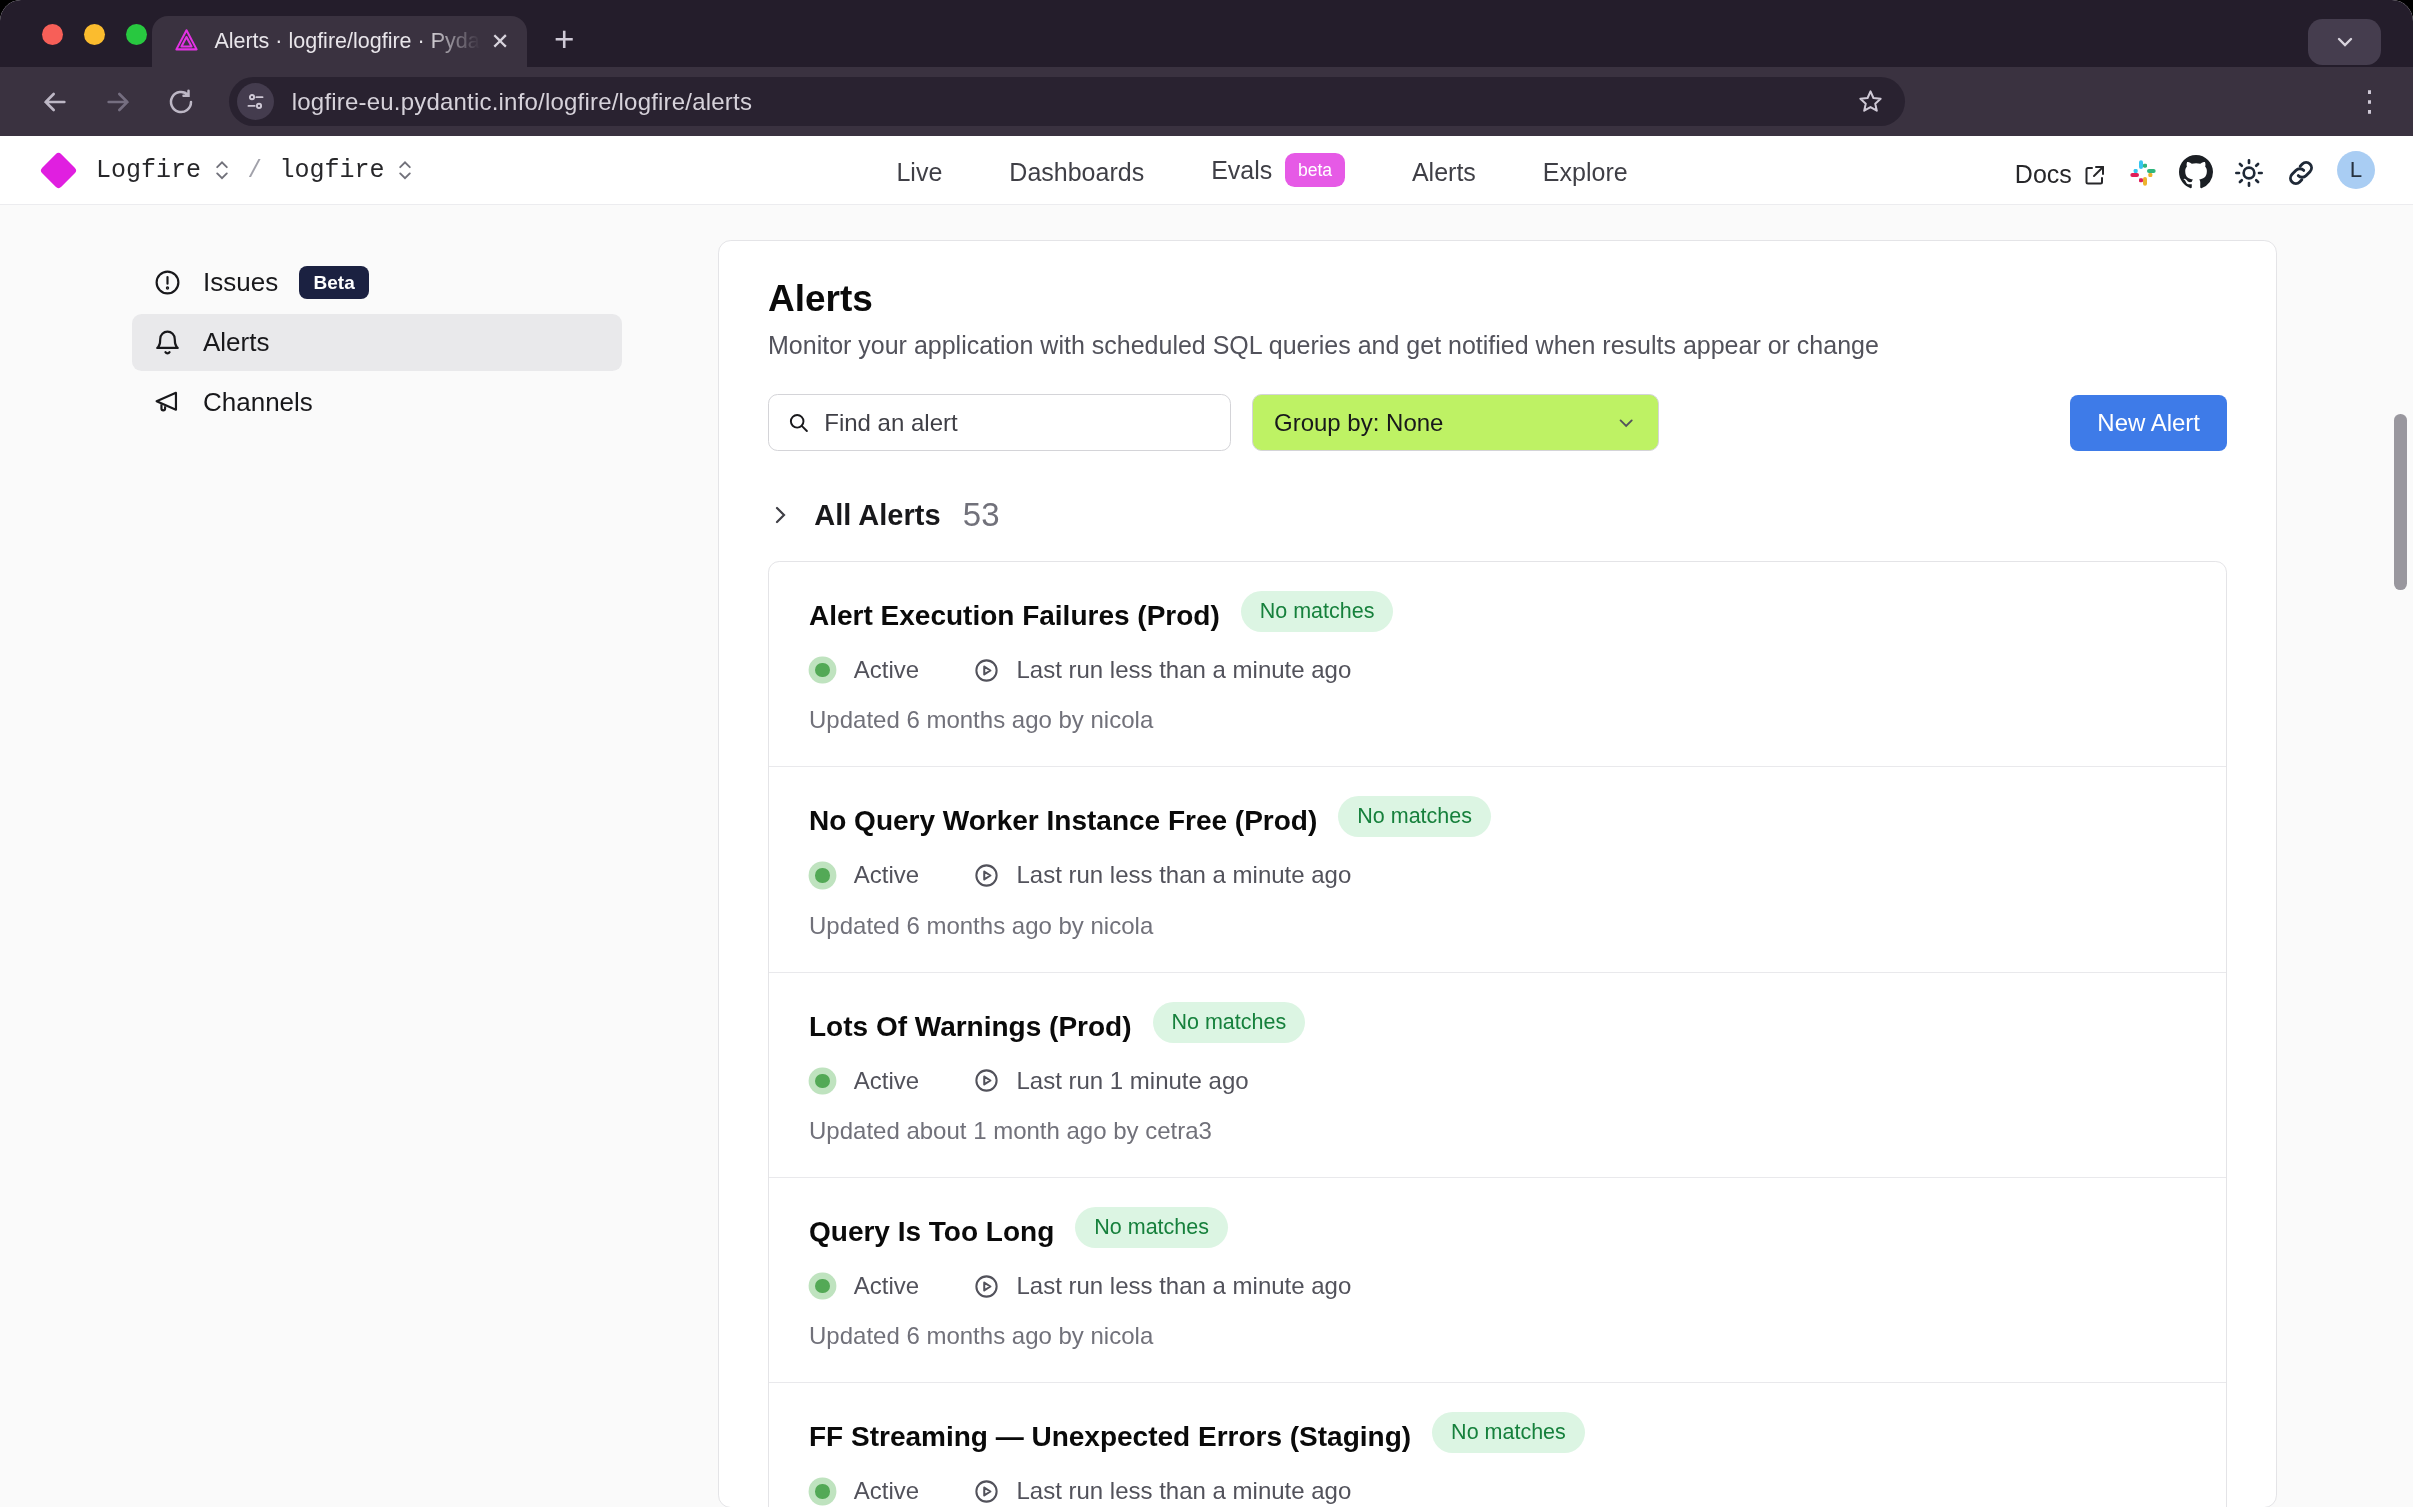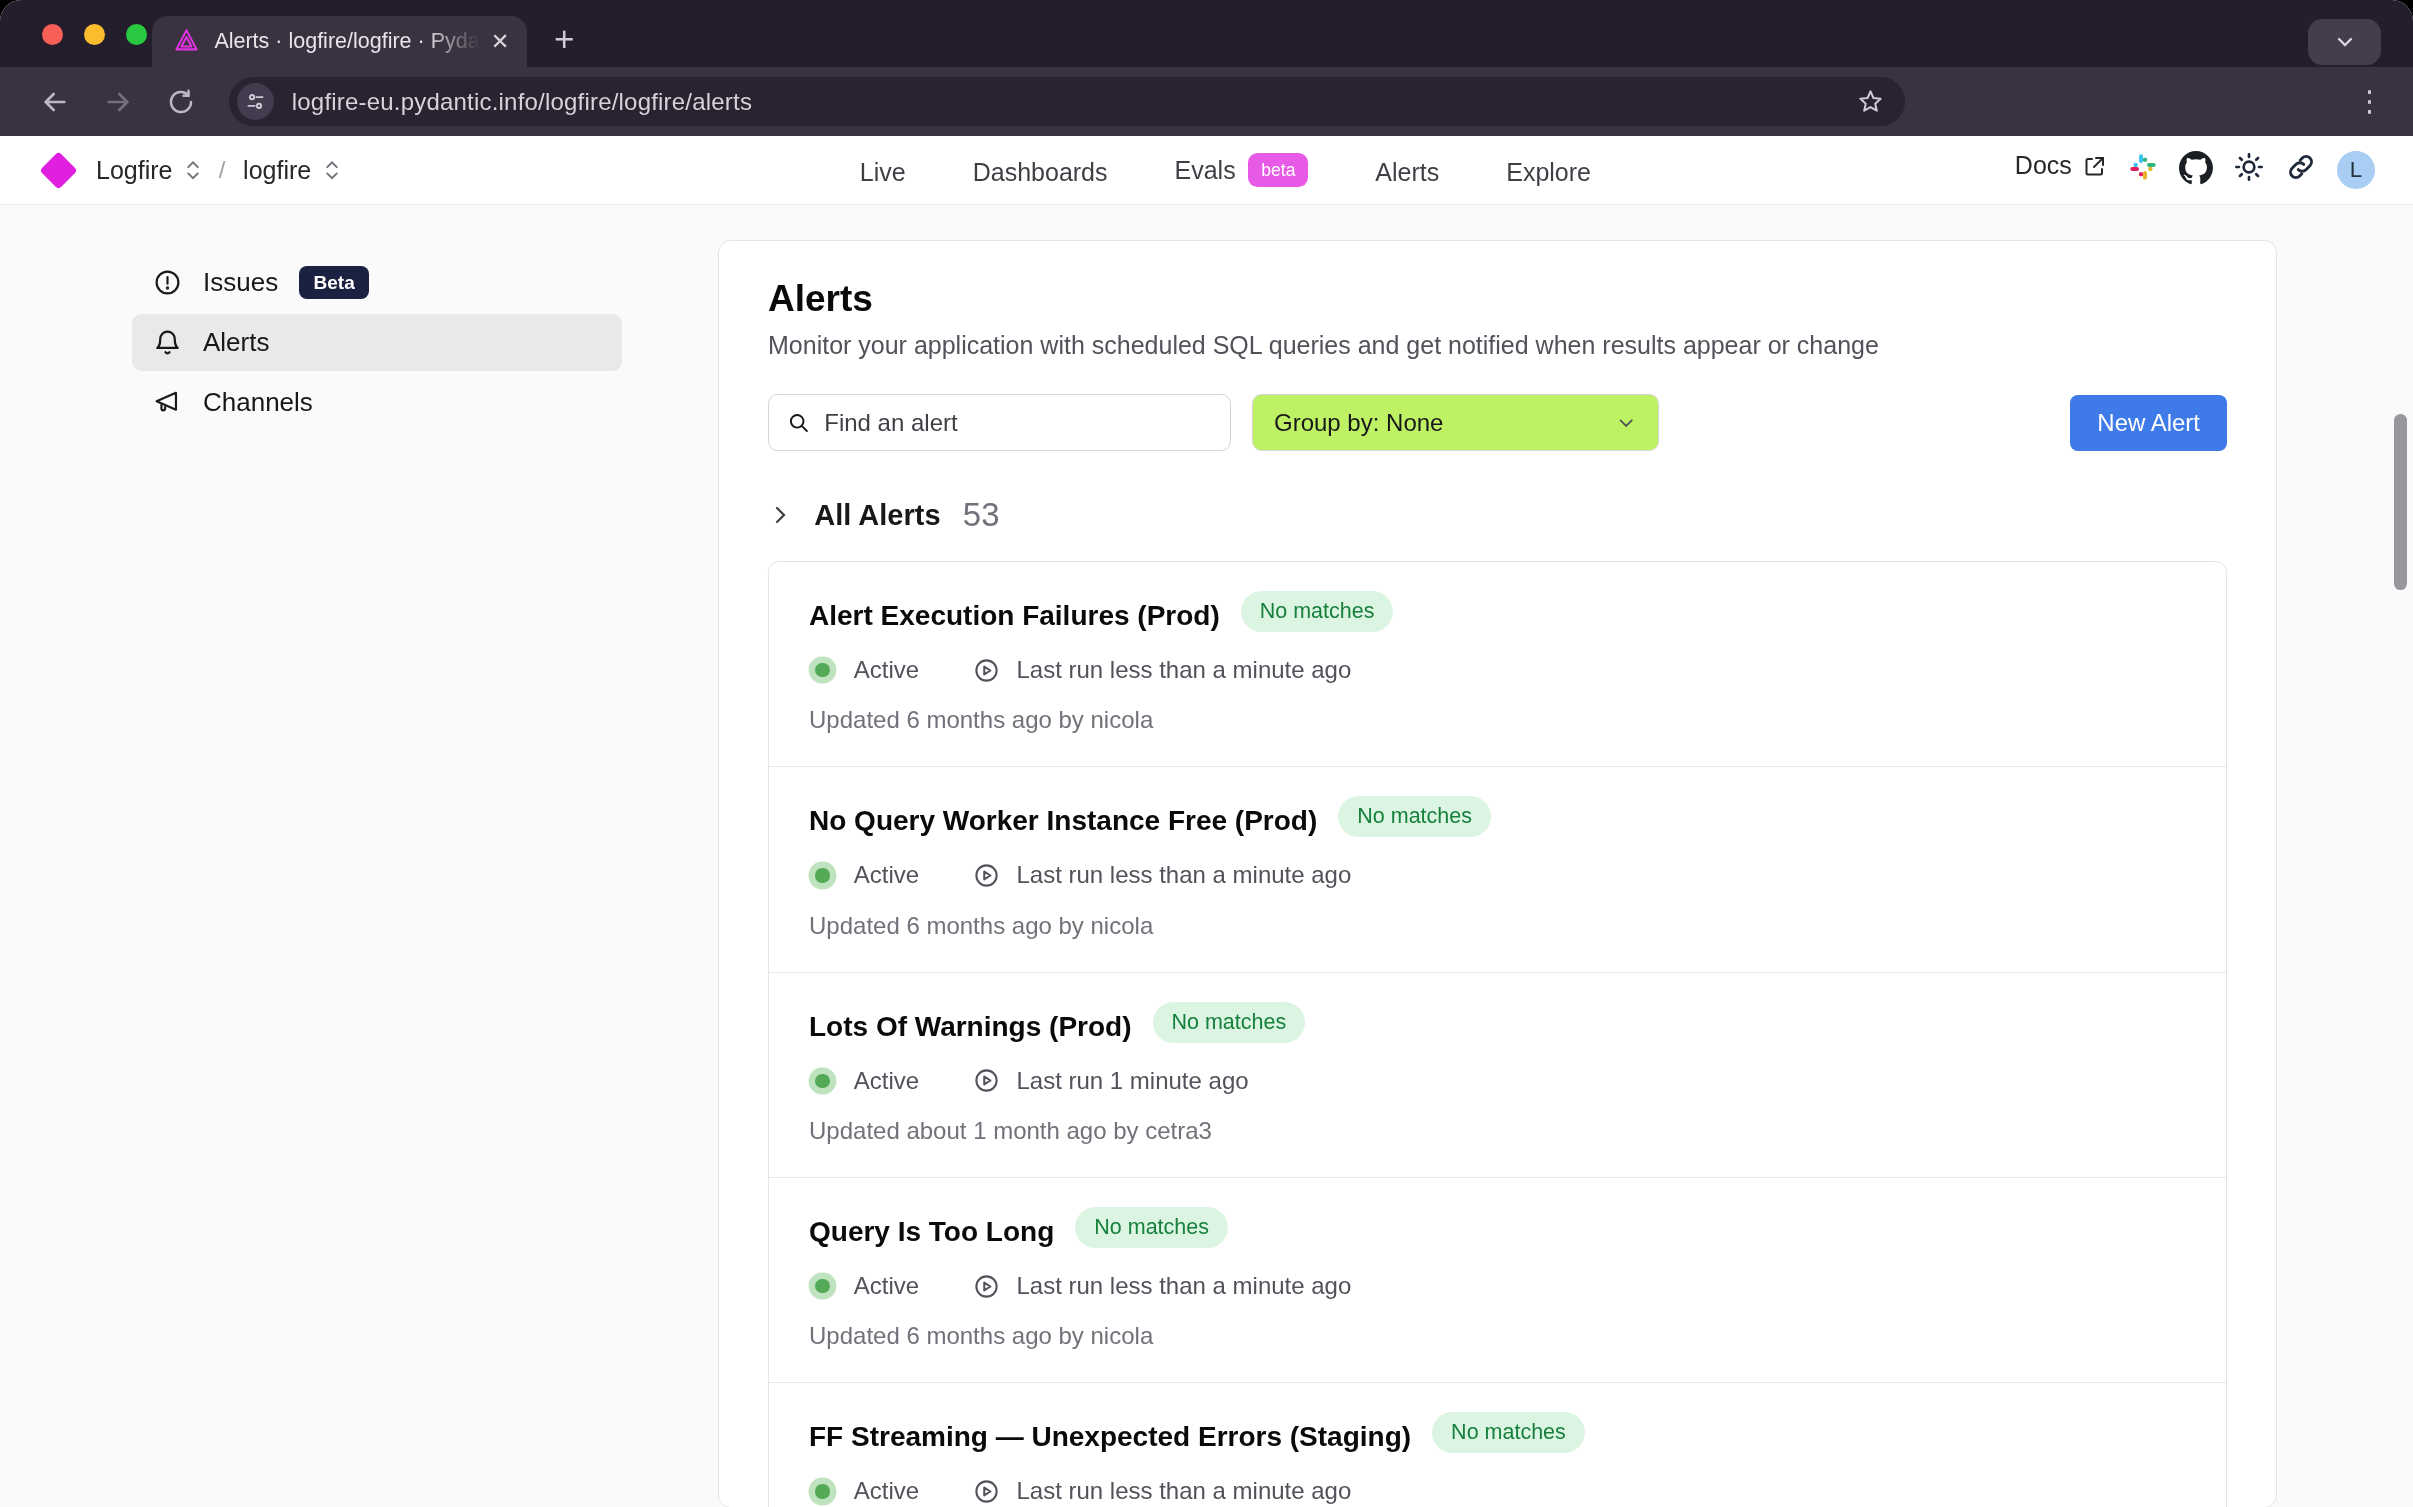--- a/index.html
+++ b/index.html
@@ -28,28 +28,28 @@
   .nav-ic { width:51px; height:51px; display:flex; align-items:center; justify-content:center; border-radius:50%; }
   .urlbar { height:49px; background:#292230; border-radius:25px; flex:none; width:1676px; margin-left:11.2px;
     display:flex; align-items:center; padding:0 21px 0 8px; }
   .url-tune { width:37px; height:37px; border-radius:50%; background:#443c4e; display:flex; align-items:center; justify-content:center; margin-right:17.6px; }
   .url-text { color:#d6d2da; font-size:24px; flex:1; letter-spacing:0.2px; }
   .kebab { margin-left:auto; color:#cfc9d6; font-size:29px; letter-spacing:0; line-height:1; }
 
   
   .appheader { height:69px; background:#fff; border-bottom:1.6px solid #ececef; display:flex; align-items:center;
     padding:0 38px 0 45px; flex:none; }
-  .crumb { display:flex; align-items:center; gap:12.8px; font-size:25px; color:#27272a; }
+  .crumb { display:flex; align-items:center; gap:12.8px; font-size:25px; color:#27272a;font-family:Liberation Mono, monospace; }
   .diamond { width:27px; height:27px; background:#e01fe0; transform:rotate(45deg); border-radius:4px; margin-right:11.2px; }
   .crumb .sep { color:#a1a1aa; font-size:24px; margin:0 4.8px; }
   .updown { display:flex; flex-direction:column; gap:1.6px; }
   .mainnav { display:flex; align-items:flex-end; gap:67px; margin:0 auto; padding-left:96px; font-size:25px; color:#3f3f46; }
   .mainnav .item { display:flex; align-items:center; gap:12.8px; cursor:default; }
   .beta-pill { background:#e65ae6; color:#fff; font-size:17.6px; padding:6.4px 12.8px; border-radius:9.6px; }
-  .hdr-right { display:flex; align-items:flex-start; gap:20px; }
+  .hdr-right { display:flex; align-items:flex-end; gap:20px; }
   .docs { display:flex; align-items:center; gap:11.2px; font-size:25px; color:#27272a; }
   .avatar { width:38px; height:38px; border-radius:50%; background:#a9cdf3; color:#27323f; font-size:22.3px;
     display:flex; align-items:center; justify-content:center; }
 
   
   .page { flex:1; background:#fafafa; display:flex; position:relative; overflow:hidden; }
   .sidebar { width:718px; flex:none; padding:49px 96px 0 132px; }
   .side-item { display:flex; align-items:center; gap:21px; height:57px; padding:0 21px; border-radius:9.6px;
     font-size:26px; color:#18181b; margin-bottom:3.2px; }
   .side-item.sel { background:#e9e9eb; }

